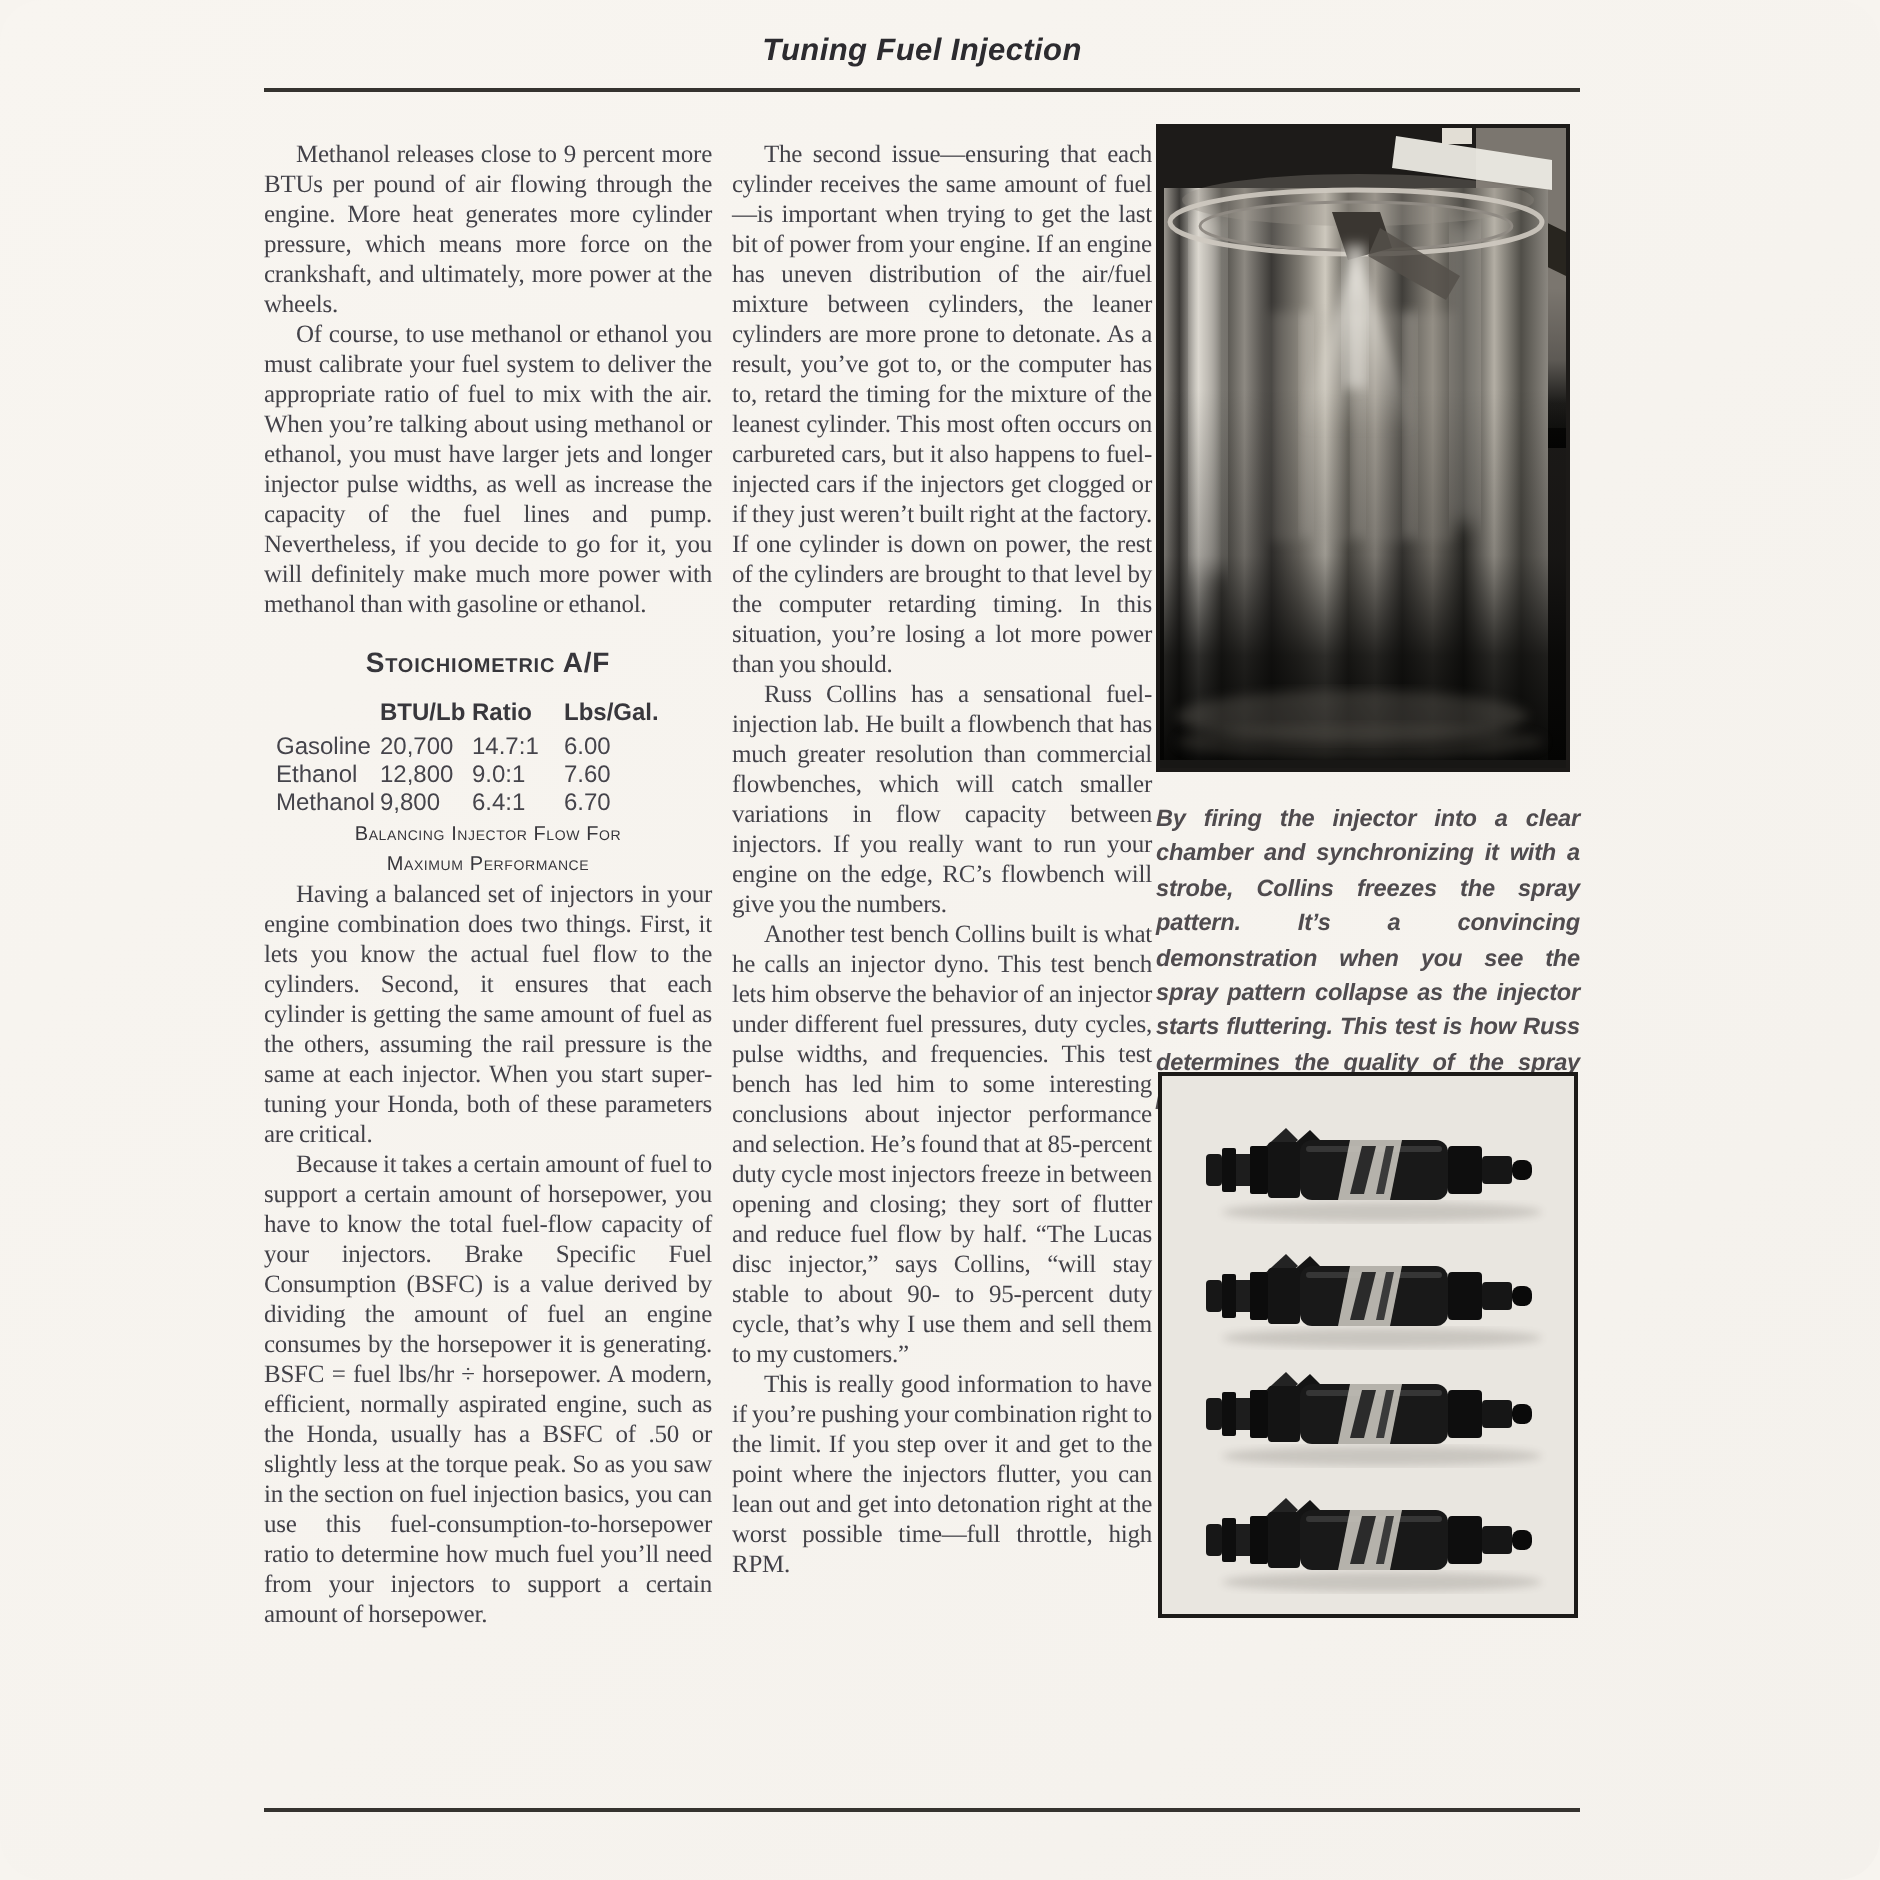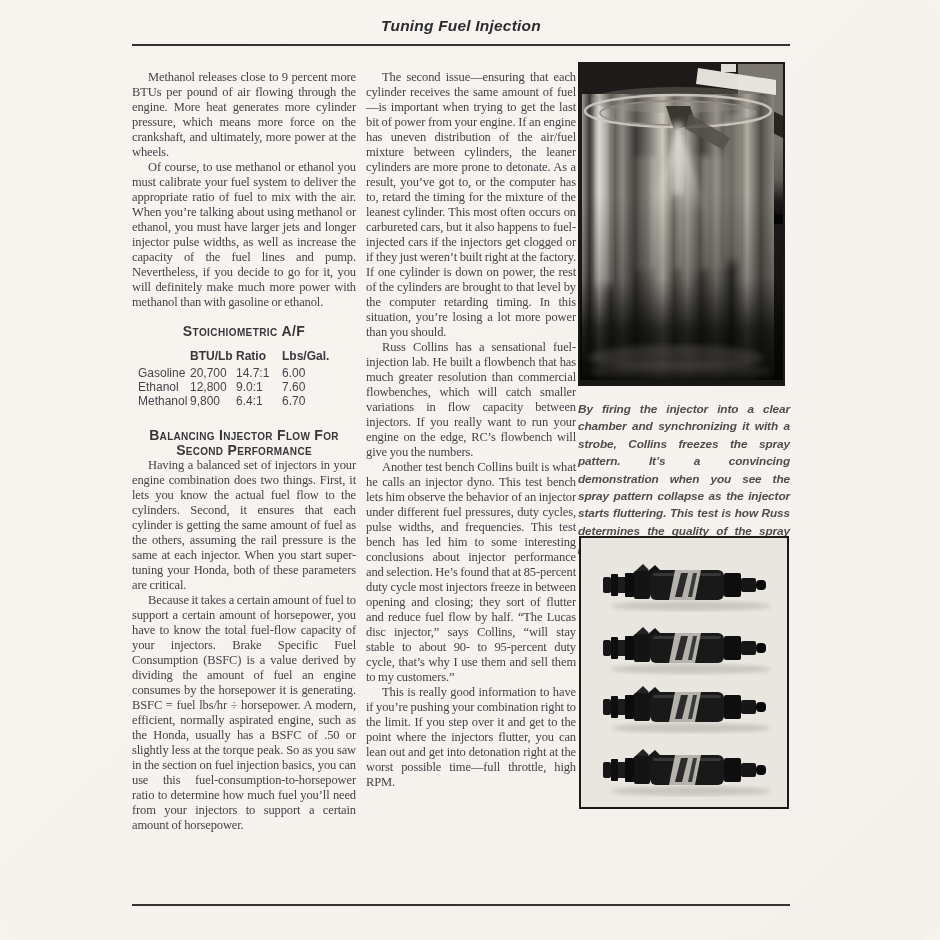--- a/index.html
+++ b/index.html
@@ -50,22 +50,22 @@
     display:grid;grid-template-columns:52px 46px 46px 50px;
     font-family:"Liberation Sans", sans-serif;font-size:12px;color:#45444b;
     row-gap:1px;
   }
   .stoich-grid .hdr{font-weight:bold;color:#38373c;padding-bottom:3px;}
   .stoich-grid .num{text-align:left;}
   .stoich-grid div{line-height:13px;}
 
   
   .section-heading{
-    margin-top:20px;text-align:center;
-    font-family:"Liberation Sans", sans-serif;font-weight:bold;font-size:14px;
+    margin-top:2px;text-align:center;
+    font-family:"Liberation Sans", sans-serif;font-weight:normal;font-size:10px;
     font-variant:small-caps;letter-spacing:.3px;line-height:15px;color:#37363b;
   }
   .after-heading{margin-top:13px;}
 
   
   .photo-frame{position:absolute;border:2px solid #1c1a18;box-sizing:content-box;}
   #photo1{left:578px;top:62px;width:203px;height:320px;background:#181715;}
   #photo2{left:579px;top:536px;width:206px;height:269px;background:linear-gradient(180deg,#ece9e3,#e6e2db 60%,#e9e5df);}
   .caption{
     position:absolute;left:578px;width:212px;text-align:justify;
@@ -107,21 +107,21 @@
 
         <div>Methanol</div>
         <div class="num">9,800</div>
         <div class="num">6.4:1</div>
         <div class="num">6.70</div>
       </div>
     </div>
 
     <div class="section-heading">
       <div>Balancing Injector Flow For</div>
-      <div>Second Performance</div>
+      <div>Maximum Performance</div>
     </div>
 
     <p class="after-heading">Having a balanced set of injectors in your engine combination does two things. First, it lets you know the actual fuel flow to the cylinders. Second, it ensures that each cylinder is getting the same amount of fuel as the others, assuming the rail pressure is the same at each injector. When you start super-tuning your Honda, both of these parameters are critical.</p>
     <p>Because it takes a certain amount of fuel to support a certain amount of horsepower, you have to know the total fuel-flow capacity of your injectors. Brake Specific Fuel Consumption (BSFC) is a value derived by dividing the amount of fuel an engine consumes by the horsepower it is generating. BSFC = fuel lbs/hr ÷ horsepower. A modern, efficient, normally aspirated engine, such as the Honda, usually has a BSFC of .50 or slightly less at the torque peak. So as you saw in the section on fuel injection basics, you can use this fuel-consumption-to-horsepower ratio to determine how much fuel you’ll need from your injectors to support a certain amount of horsepower.</p>
   </div>
 
   <div id="col2" class="bodycol">
     <p>The second issue—ensuring that each cylinder receives the same amount of fuel—is important when trying to get the last bit of power from your engine. If an engine has uneven distribution of the air/fuel mixture between cylinders, the leaner cylinders are more prone to detonate. As a result, you’ve got to, or the computer has to, retard the timing for the mixture of the leanest cylinder. This most often occurs on carbureted cars, but it also happens to fuel-injected cars if the injectors get clogged or if they just weren’t built right at the factory. If one cylinder is down on power, the rest of the cylinders are brought to that level by the computer retarding timing. In this situation, you’re losing a lot more power than you should.</p>
     <p>Russ Collins has a sensational fuel-injection lab. He built a flowbench that has much greater resolution than commercial flowbenches, which will catch smaller variations in flow capacity between injectors. If you really want to run your engine on the edge, RC’s flowbench will give you the numbers.</p>
     <p>Another test bench Collins built is what he calls an injector dyno. This test bench lets him observe the behavior of an injector under different fuel pressures, duty cycles, pulse widths, and frequencies. This test bench has led him to some interesting conclusions about injector performance and selection. He’s found that at 85-percent duty cycle most injectors freeze in between opening and closing; they sort of flutter and reduce fuel flow by half. “The Lucas disc injector,” says Collins, “will stay stable to about 90- to 95-percent duty cycle, that’s why I use them and sell them to my customers.”</p>

